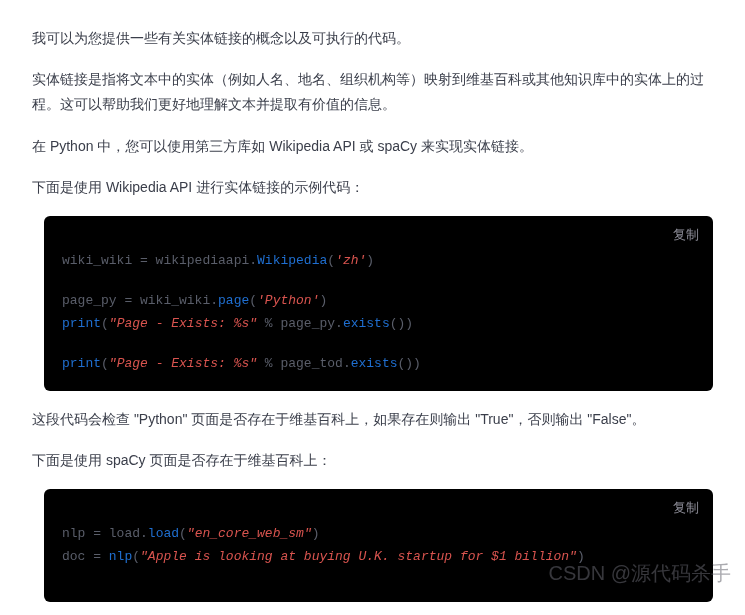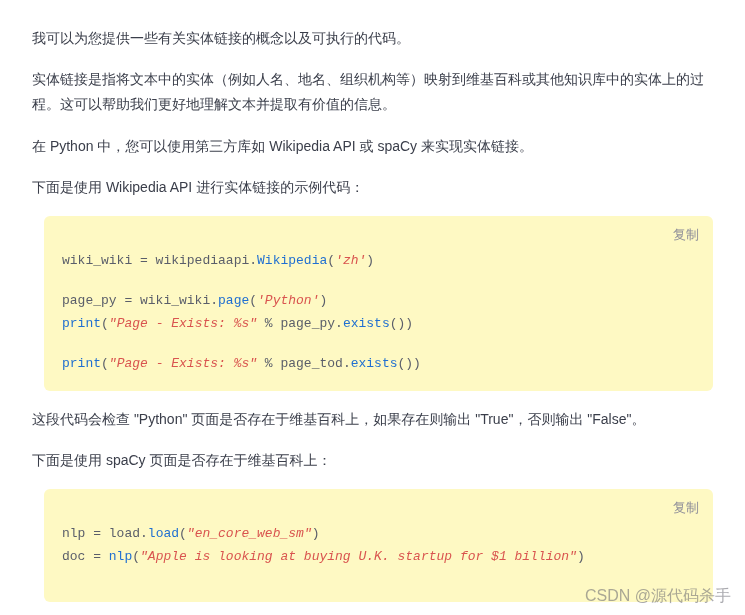--- a/index.html
+++ b/index.html
@@ -11,21 +11,21 @@
       font-size: 14px;
       line-height: 1.8;
       width: 745px;
     }
     .para {
       margin: 16px 0;
       color: #3a3e4a;
     }
     .code-block {
       position: relative;
-      background: #fef9c3;
+      background: #000000;
       border-radius: 6px;
       padding: 16px 18px;
       margin: 14px 0 14px 12px;
       font-family: "SFMono-Regular", Consolas, "Liberation Mono", Menlo, monospace;
       font-size: 13px;
       line-height: 1.7;
       color: #5a5e6a;
     }
     .copy-btn {
       position: absolute;
@@ -37,24 +37,24 @@
       cursor: pointer;
       background: none;
       border: none;
     }
     .kw { color: #2e8b57; }
     .str { color: #d9544f; font-style: italic; }
     .fn { color: #1f6fd1; }
     .blank-line { height: 1.4em; }
     .watermark {
       position: fixed;
-      bottom: 4px;
+      bottom: 24px;
       right: 14px;
       color: rgba(100,100,110,0.55);
-      font-size: 16px;
+      font-size: 20px;
     }
   </style>
 </head>
 <body>
 
 <p class="para">我可以为您提供一些有关实体链接的概念以及可执行的代码。</p>
 <p class="para">实体链接是指将文本中的实体（例如人名、地名、组织机构等）映射到维基百科或其他知识库中的实体上的过程。这可以帮助我们更好地理解文本并提取有价值的信息。</p>
 <p class="para">在 Python 中，您可以使用第三方库如 Wikipedia API 或 spaCy 来实现实体链接。</p>
 <p class="para">下面是使用 Wikipedia API 进行实体链接的示例代码：</p>
 

